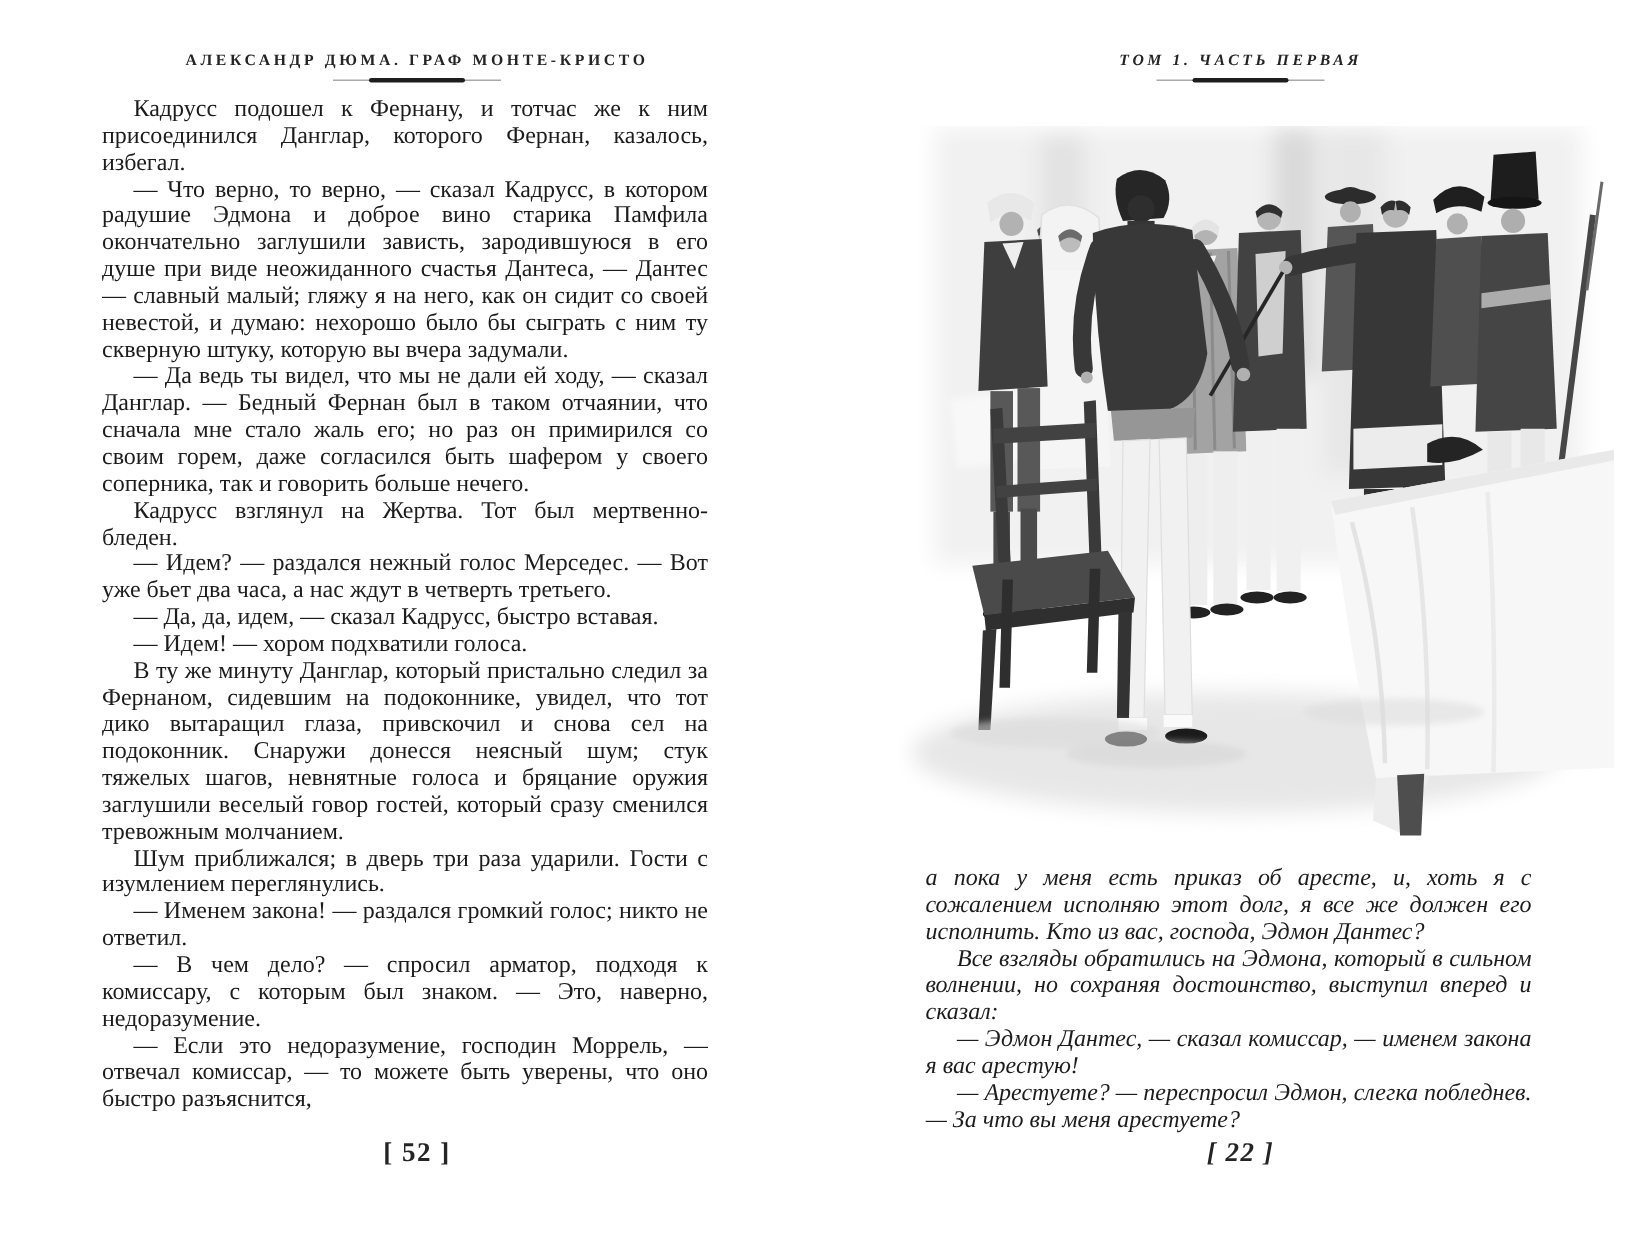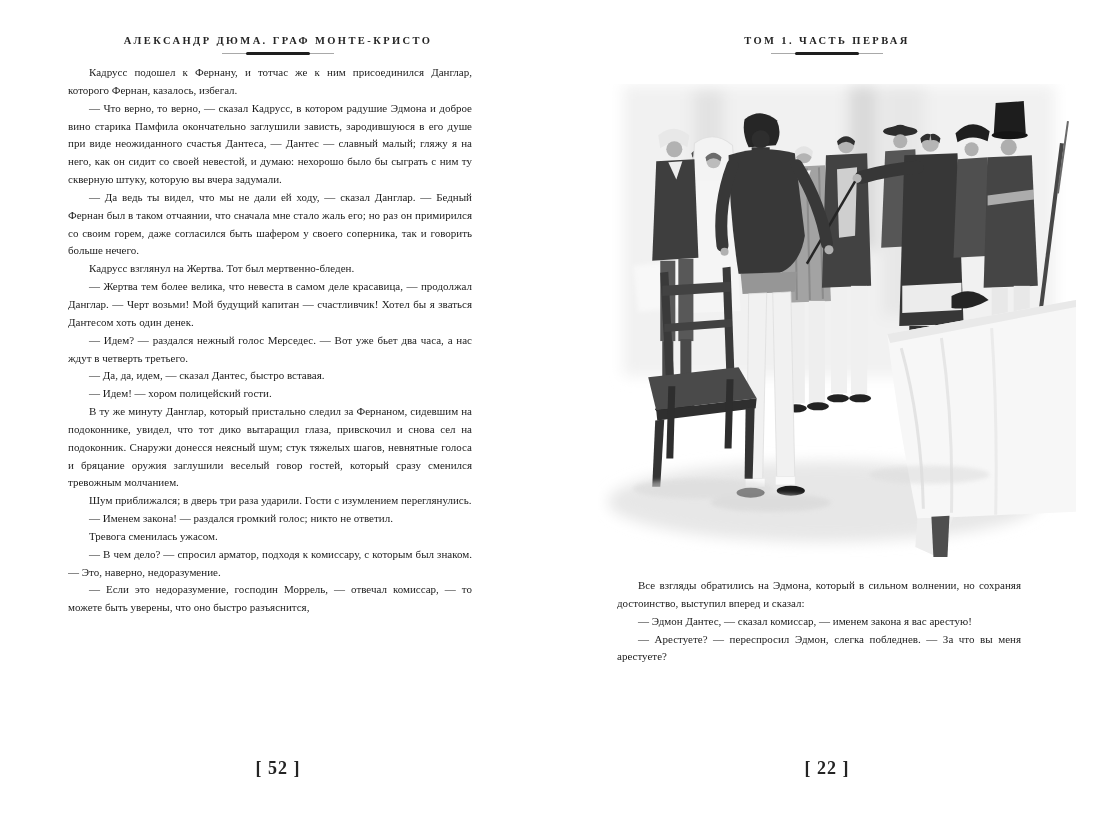--- a/index.html
+++ b/index.html
@@ -6,21 +6,21 @@
   body {
     width: 1100px; height: 825px;
     background: #ffffff;
     font-family: "Liberation Serif", "DejaVu Serif", serif;
     position: relative;
     overflow: hidden;
     color: #1c1c1c;
   }
   .page { position: absolute; top: 0; height: 825px; }
   .page-left  { left: 68px;  width: 420px; }
-  .page-right { left: 617px; width: 420px; }
+  .page-right { left: 617px; width: 420px; font-style: italic; }
 
   .running-head {
     position: absolute; top: 35px; left: 0; width: 100%;
     text-align: center;
     font-size: 10.5px; font-weight: bold;
     letter-spacing: 2.4px;
     color: #242424;
     white-space: nowrap;
   }
   .divider {
@@ -33,21 +33,21 @@
     height: 1px; background: #a9a9a9;
   }
   .divider::after {
     content: ""; position: absolute; top: 0; left: 24px; right: 24px;
     height: 3px; background: #1e1e1e; border-radius: 2px;
   }
 
   .body-text {
     position: absolute; left: 0; right: 16px;
     text-align: justify;
-    font-size: 11px; line-height: 17.85px;
+    font-size: 16px; line-height: 17.85px;
     color: #1c1c1c;
     hyphens: auto; -webkit-hyphens: auto;
     overflow: hidden;
   }
   .page-left  .body-text { top: 64px;  height: 692px; }
   .page-right .body-text { top: 577px; height: 180px; }
   .para { margin: 0; text-indent: 21px; }
   .para.noindent { text-indent: 0; }
 
   .page-num {
@@ -68,38 +68,37 @@
 <body>
 
 <div class="page page-left">
   <div class="running-head">АЛЕКСАНДР ДЮМА. ГРАФ МОНТЕ-КРИСТО</div>
   <div class="divider"></div>
   <div class="body-text">
       <p class="para">Кадрусс подошел к Фернану, и тотчас же к ним присоединился Данглар, которого Фернан, казалось, избегал.</p>
       <p class="para">— Что верно, то верно, — сказал Кадрусс, в котором радушие Эдмона и доброе вино старика Памфила окончательно заглушили зависть, зародившуюся в его душе при виде неожиданного счастья Дантеса, — Дантес — славный малый; гляжу я на него, как он сидит со своей невестой, и думаю: нехорошо было бы сыграть с ним ту скверную штуку, которую вы вчера задумали.</p>
       <p class="para">— Да ведь ты видел, что мы не дали ей ходу, — сказал Данглар. — Бедный Фернан был в таком отчаянии, что сначала мне стало жаль его; но раз он примирился со своим горем, даже согласился быть шафером у своего соперника, так и говорить больше нечего.</p>
       <p class="para">Кадрусс взглянул на Жертва. Тот был мертвенно-бледен.</p>
-      <p class="para">— Жертва тем более велика, что невеста в самом деле красавица, — продолжал Данглар. — Черт возьми! Мой будущий капитан — счастливчик! Хотел бы я зваться Дантесом хоть один денек.</p>
       <p class="para">— Идем? — раздался нежный голос Мерседес. — Вот уже бьет два часа, а нас ждут в четверть третьего.</p>
-      <p class="para">— Да, да, идем, — сказал Дантес, быстро вставая.</p>
-      <p class="para">— Идем! — хором полицейский гости.</p>
+      <p class="para">— Да, да, идем, — сказал Кадрусс, быстро вставая.</p>
+      <p class="para">— Идем! — хором подхватили голоса.</p>
       <p class="para">В ту же минуту Данглар, который пристально следил за Фернаном, сидевшим на подоконнике, увидел, что тот дико вытаращил глаза, привскочил и снова сел на подоконник. Снаружи донесся неясный шум; стук тяжелых шагов, невнятные голоса и бряцание оружия заглушили веселый говор гостей, который сразу сменился тревожным молчанием.</p>
       <p class="para">Шум приближался; в дверь три раза ударили. Гости с изумлением переглянулись.</p>
       <p class="para">— Именем закона! — раздался громкий голос; никто не ответил.</p>
-      <p class="para">Тревога сменилась ужасом.</p>
       <p class="para">— В чем дело? — спросил арматор, подходя к комиссару, с которым был знаком. — Это, наверно, недоразумение.</p>
       <p class="para">— Если это недоразумение, господин Моррель, — отвечал комиссар, — то можете быть уверены, что оно быстро разъяснится,</p>
     </div>
   <div class="page-num">[ 52 ]</div>
 </div>
 
 <div class="page page-right">
   <div class="running-head">ТОМ 1. ЧАСТЬ ПЕРВАЯ</div>
   <div class="divider"></div>
   <div class="body-text">
+      <p class="para noindent">а пока у меня есть приказ об аресте, и, хоть я с сожалением исполняю этот долг, я все же должен его исполнить. Кто из вас, господа, Эдмон Дантес?</p>
       <p class="para">Все взгляды обратились на Эдмона, который в сильном волнении, но сохраняя достоинство, выступил вперед и сказал:</p>
       <p class="para">— Эдмон Дантес, — сказал комиссар, — именем закона я вас арестую!</p>
       <p class="para">— Арестуете? — переспросил Эдмон, слегка побледнев. — За что вы меня арестуете?</p>
     </div>
   <div class="page-num">[ 22 ]</div>
 </div>
 
 <div class="illustration">
 <svg viewBox="0 0 476 472" width="478" height="476" xmlns="http://www.w3.org/2000/svg">
   <defs>

